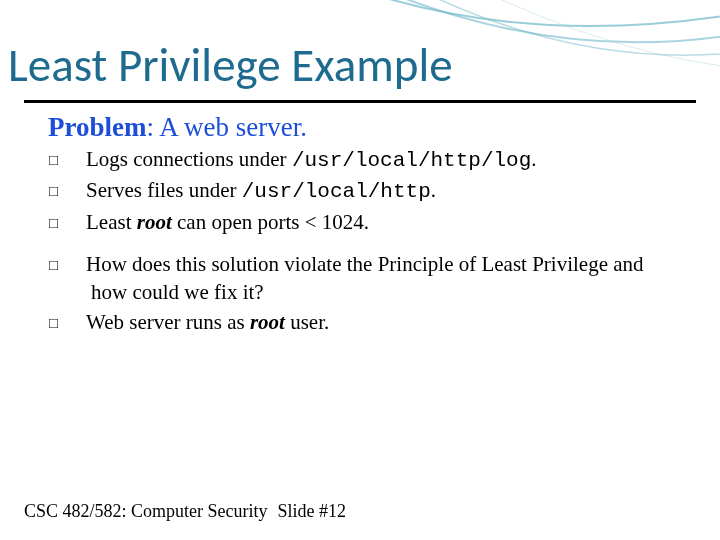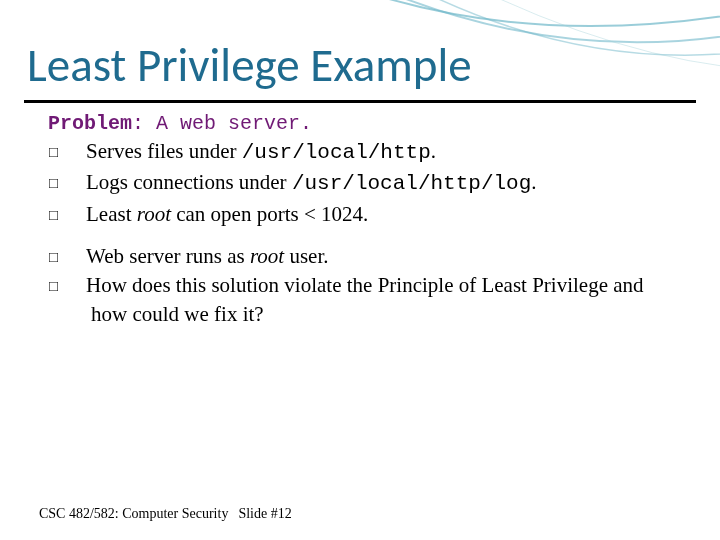--- a/index.html
+++ b/index.html
@@ -15,21 +15,21 @@
     position: absolute;
     top: -20px;
     right: -40px;
     width: 400px;
     height: 140px;
     z-index: 0;
   }
   .title {
     position: absolute;
     top: 36px;
-    left: 27px;
+    left: 8px;
     font-size: 47px;
     font-weight: 400;
     color: #1f6b8f;
     font-family: Calibri, 'Segoe UI', sans-serif;
     letter-spacing: 0px;
     z-index: 2;
   }
   .title-underline {
     position: absolute;
     top: 100px;
@@ -40,24 +40,24 @@
     z-index: 2;
   }
   .content {
     position: absolute;
     top: 112px;
     left: 48px;
     right: 48px;
     z-index: 2;
   }
   .heading {
-    font-family: Liberation Mono, monospace;
-    font-size: 20px;
+    font-family: Liberation Serif, serif;
+    font-size: 27px;
     font-weight: bold;
-    color: #701a75;
+    color: #1d4ed8;
     margin-bottom: 2px;
   }
   .heading .colon-text {
     font-weight: normal;
   }
   .bullet-list {
     margin-left: 22px;
     margin-bottom: 14px;
   }
   .bullet-item {
@@ -75,28 +75,28 @@
     display: inline-block;
     width: 16px;
     text-align: left;
     vertical-align: 1px;
   }
   .mono {
     font-family: 'Courier New', Courier, monospace;
   }
   .italic-bold {
     font-style: italic;
-    font-weight: normal;
+    font-weight: bold;
   }
   .footer {
     position: absolute;
     bottom: 18px;
-    left: 39px;
+    left: 24px;
     font-family: Georgia, 'Times New Roman', serif;
-    font-size: 14px;
+    font-size: 18px;
     color: #000;
   }
   .footer .sep {
     display: inline-block;
     width: 10px;
   }
 </style>
 </head>
 <body>
 
@@ -110,28 +110,28 @@
 <div class="title">Least Privilege Example</div>
 <div class="title-underline"></div>
 
 <div class="content">
 
   <div class="heading">
     <span>Problem</span><span class="colon-text">: A web server.</span>
   </div>
 
   <div class="bullet-list">
+    <div class="bullet-item"><span class="bullet-marker">□</span><span>Logs connections under </span><span class="mono">/usr/local/http/log</span><span>.</span></div>
     <div class="bullet-item"><span class="bullet-marker">□</span><span>Serves files under </span><span class="mono">/usr/local/http</span><span>.</span></div>
-    <div class="bullet-item"><span class="bullet-marker">□</span><span>Logs connections under </span><span class="mono">/usr/local/http/log</span><span>.</span></div>
     <div class="bullet-item"><span class="bullet-marker">□</span><span>Least </span><span class="italic-bold">root</span><span> can open ports &lt; 1024.</span></div>
   </div>
 
 
   <div class="bullet-list">
+    <div class="bullet-item"><span class="bullet-marker">□</span><span>How does this solution violate the Principle of Least Privilege and how could we fix it?</span></div>
     <div class="bullet-item"><span class="bullet-marker">□</span><span>Web server runs as </span><span class="italic-bold">root</span><span> user.</span></div>
-    <div class="bullet-item"><span class="bullet-marker">□</span><span>How does this solution violate the Principle of Least Privilege and how could we fix it?</span></div>
   </div>
 
 </div>
 
 <div class="footer">
   <span>CSC 482/582: Computer Security</span><span class="sep"></span><span>Slide #12</span>
 </div>
 
 </body></html>

